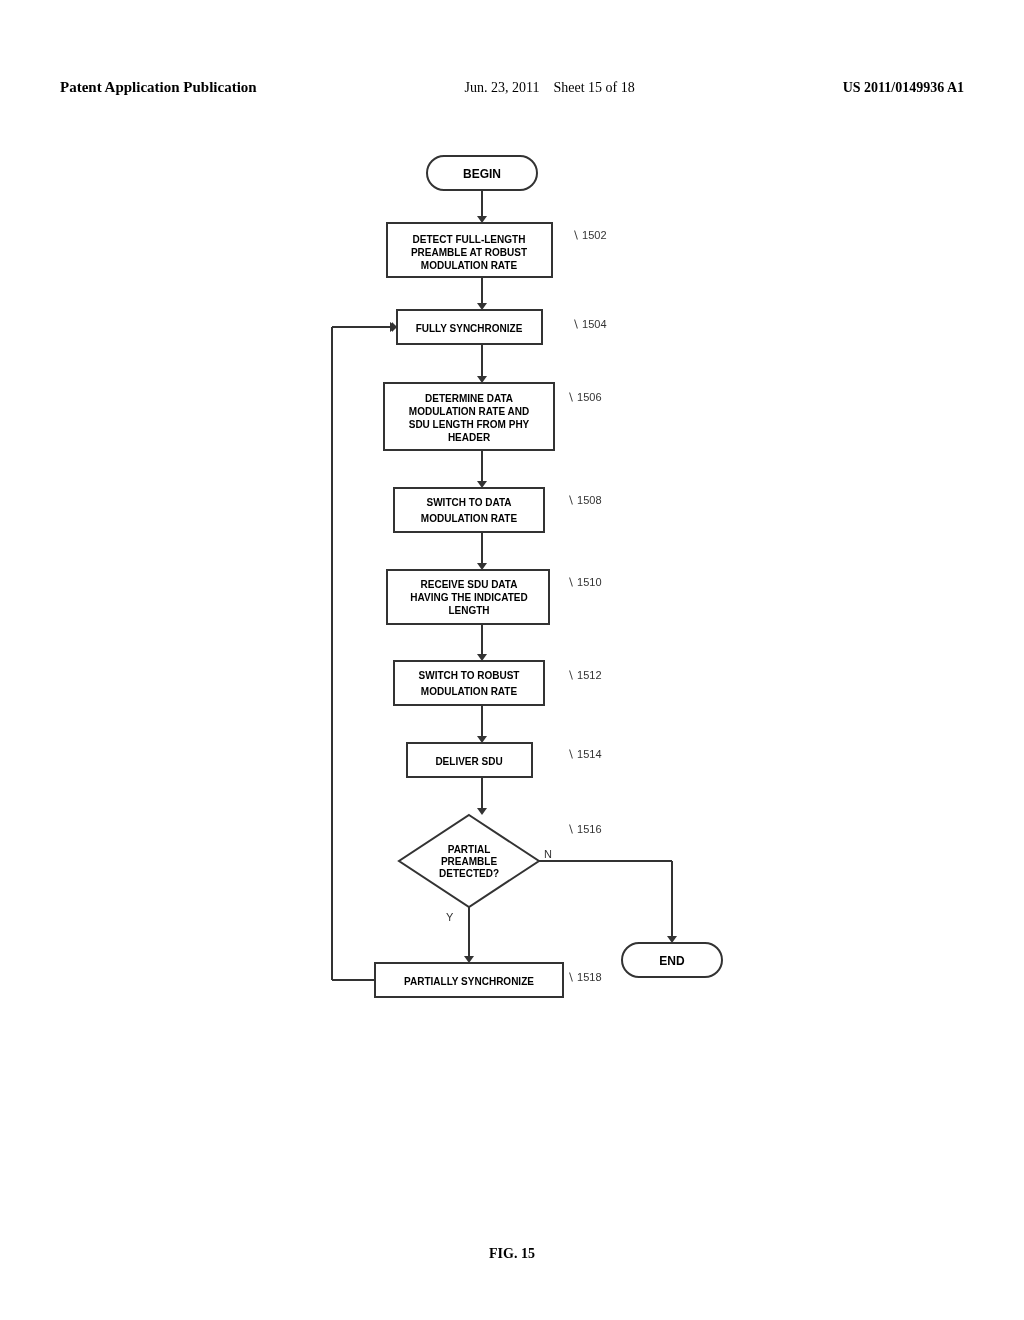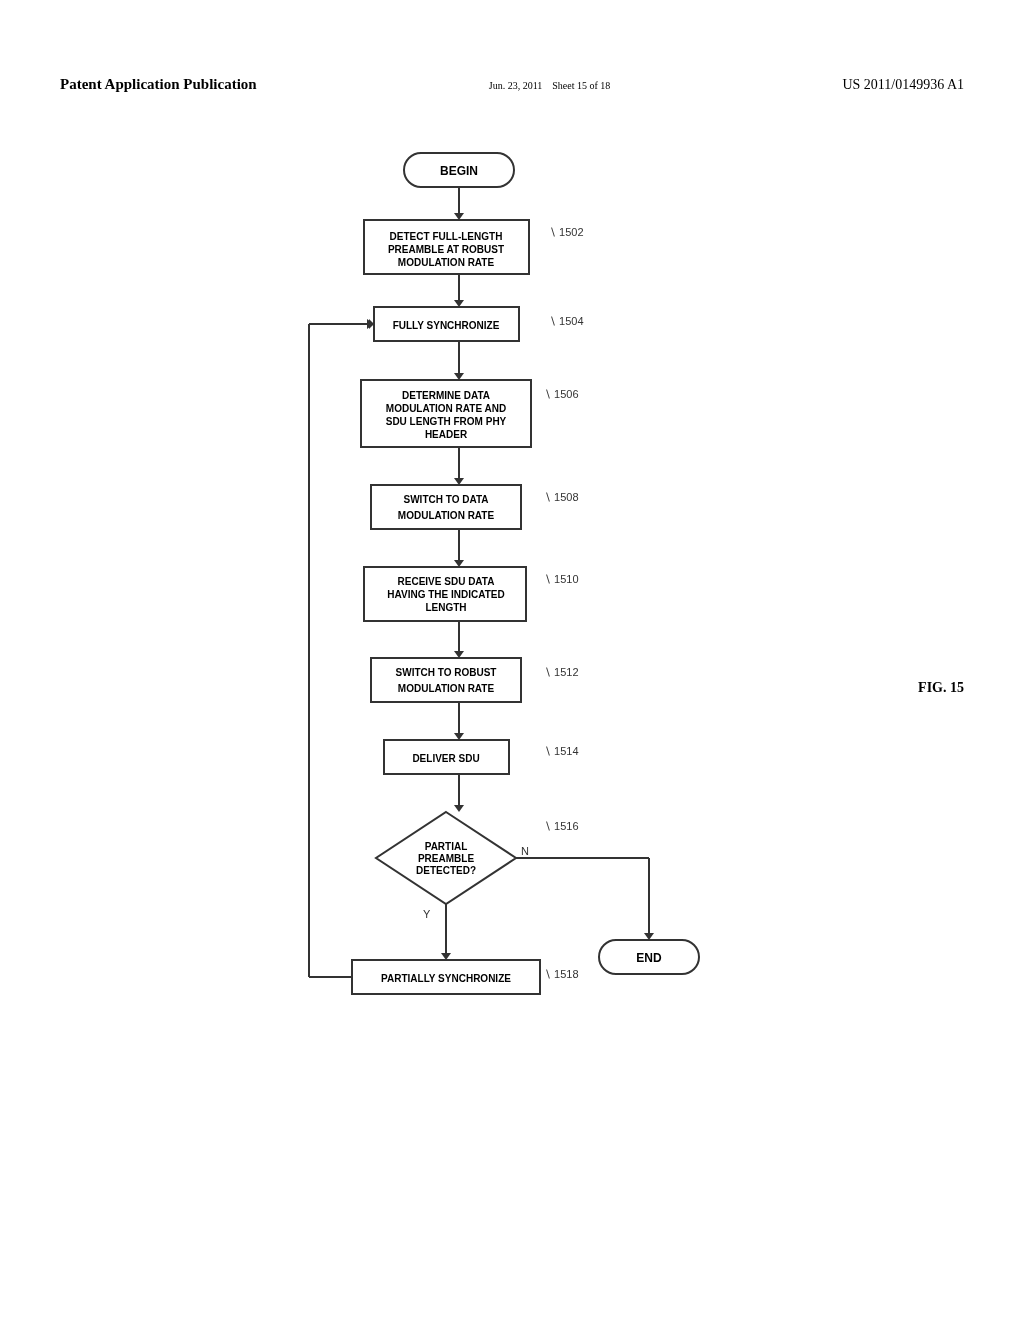--- a/index.html
+++ b/index.html
@@ -28,32 +28,32 @@
       margin-bottom: 40px;
       font-size: 14px;
     }
 
     .header-left {
       font-weight: bold;
       font-size: 15px;
     }
 
     .header-center {
-      font-size: 10px;
+      font-size: 14px;
       margin-top: 40px;
     }
 
     .header-right {
       font-size: 14px;
-      font-weight: normal;
+      font-weight: bold;
     }
 
     .diagram-container {
       display: flex;
-      flex-direction: row;
+      flex-direction: column;
       align-items: center;
       margin-top: 20px;
       position: relative;
     }
 
     .figure-caption {
       font-size: 14px;
       font-weight: bold;
       margin-top: 30px;
     }

